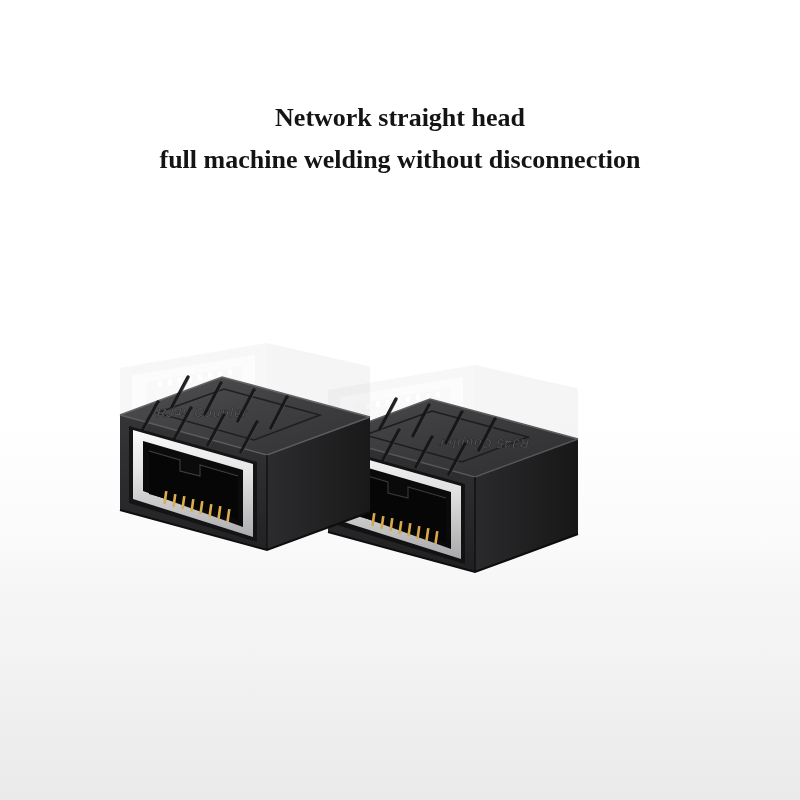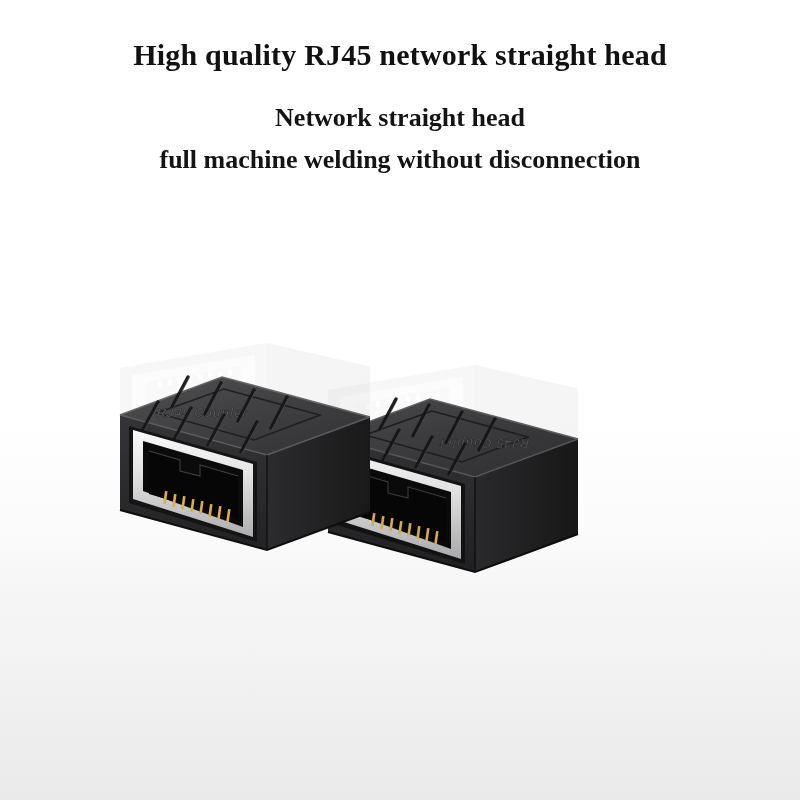--- a/index.html
+++ b/index.html
@@ -94,21 +94,20 @@
     font-size:13px;
     font-weight:bold;
     letter-spacing:.6px;
   }
 </style>
 </head>
 <body>
 
 <div id="stage">
 
-  <div class="headline">High quality RJ45 network straight head</div>
   <div class="subline" id="sub2">full machine welding without disconnection</div>
   <div class="subline" id="sub1">Network straight head</div>
 
   <div id="scene">
 
     <div class="reflection" id="refl-left">
       <svg viewBox="0 0 300 300">
         <g transform="translate(10,20)">
           <polygon points="18,150 18,245 165,285 165,190" fill="#cfcfd1"></polygon>
           <polygon points="18,150 120,112 268,152 165,190" fill="#dcdcde"></polygon>

